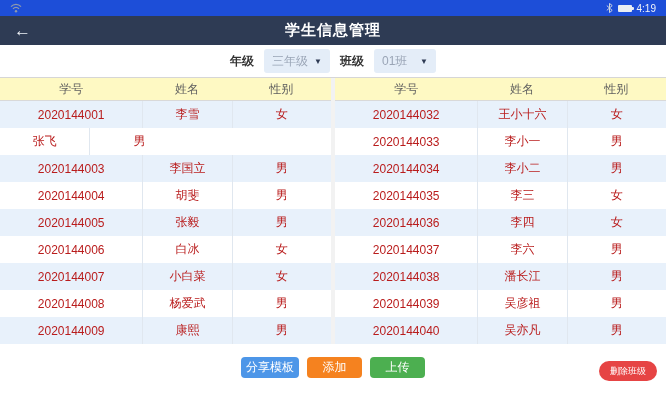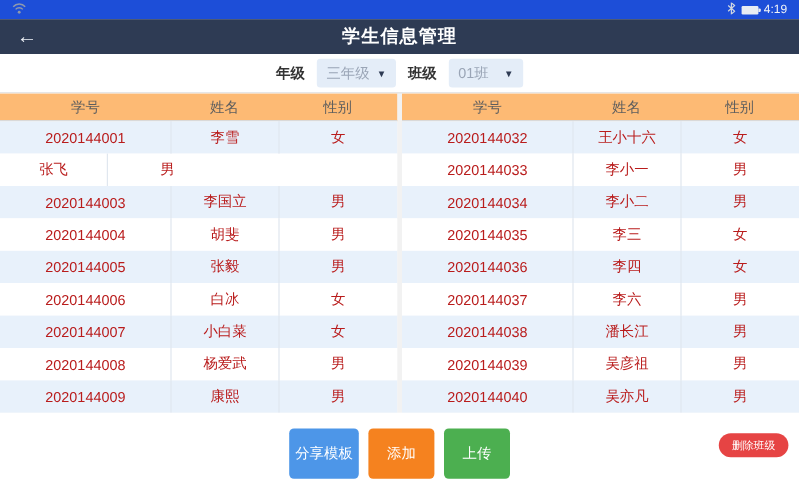--- a/index.html
+++ b/index.html
@@ -22,32 +22,32 @@
   
   .filter-bar { height:33px; background:#fff; border-bottom:1px solid #d6d6d6; display:flex; align-items:center; justify-content:center; gap:10px; flex:0 0 auto; }
   .filter-label { font-size:12px; color:#333; font-weight:bold; }
   .dropdown { height:24px; min-width:62px; background:#e4edf8; border-radius:3px; display:flex; align-items:center; justify-content:space-between; gap:6px; padding:0 8px; cursor:pointer; }
   .dropdown .dd-value { font-size:12px; color:#9aa5b6; }
   .dropdown .caret { font-size:8px; color:#2e3b54; }
 
   
   .tables { flex:0 0 auto; display:flex; gap:4px; background:#f2f2f2; }
   .table { flex:1; background:#fff; }
-  .thead { display:flex; height:23px; background:#fdba74; border-bottom:1px solid #d9d9d9; align-items:center; }
+  .thead { display:flex; height:23px; background:#fef9c3; border-bottom:1px solid #d9d9d9; align-items:center; }
   .th { font-size:12px; color:#5e5e5e; text-align:center; }
   .tbody .row { display:flex; height:27px; align-items:stretch; background:#fff; }
   .tbody .row.odd { background:#e8f1fb; }
   .td { font-size:12px; color:#b91c1c; text-align:center; display:flex; align-items:center; justify-content:center; }
   .td + .td { border-left:1px solid #e0e7ef; }
   .c1 { width:43%; } .c2 { width:27%; } .c3 { width:30%; }
 
   
   .footer { flex:1; background:#fff; position:relative; }
   .btn-group { position:absolute; left:241px; top:13px; display:flex; gap:8px; }
-  .btn { height:42px; border:none; border-radius:4px; color:#fff; font-size:12px; font-family:Liberation Sans, sans-serif; cursor:pointer; }
+  .btn { height:21px; border:none; border-radius:4px; color:#fff; font-size:12px; font-family:Liberation Sans, sans-serif; cursor:pointer; }
   .btn-share { width:58px; background:#4d96e8; }
   .btn-add { width:55px; background:#f5821f; }
   .btn-upload { width:55px; background:#4caf50; }
   .btn-delete { position:absolute; right:9px; top:17px; height:20px; padding:0 11px; background:#e64444; border:none; border-radius:10px; color:#fff; font-size:9px; font-family:"Liberation Sans", sans-serif; cursor:pointer; }
 </style>
 </head>
 <body>
 
 <div class="screen">
 

